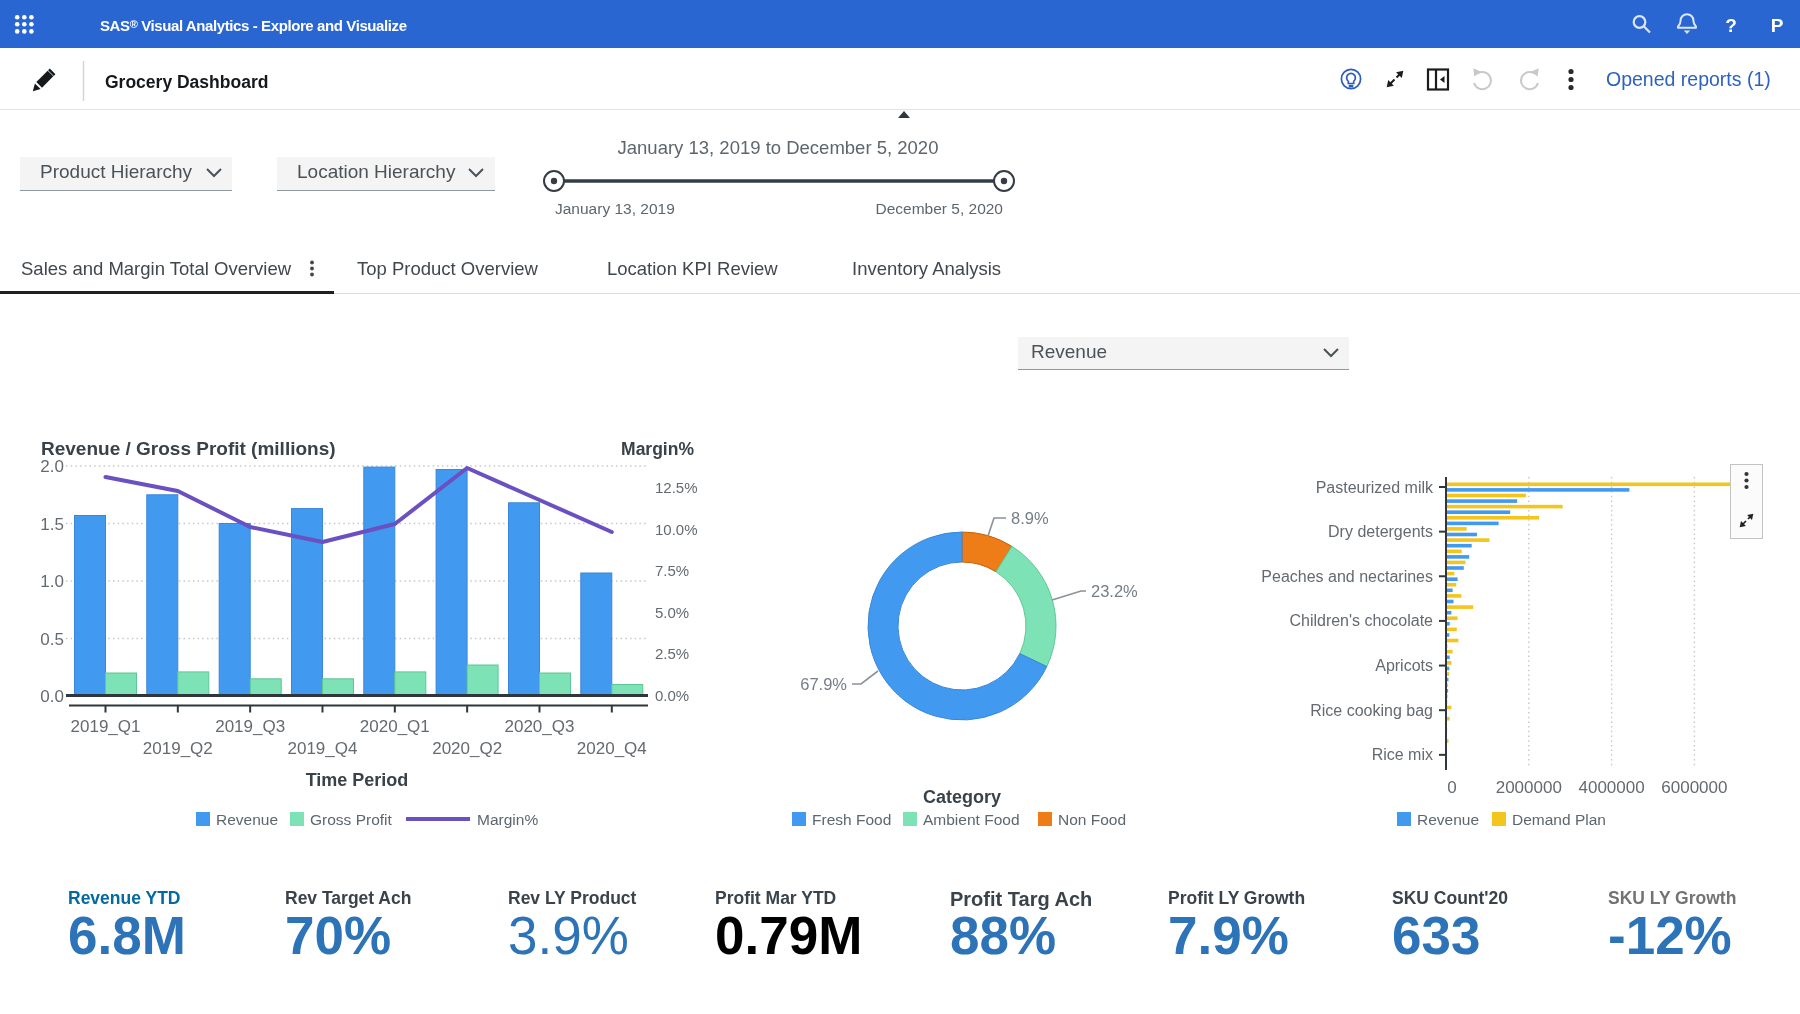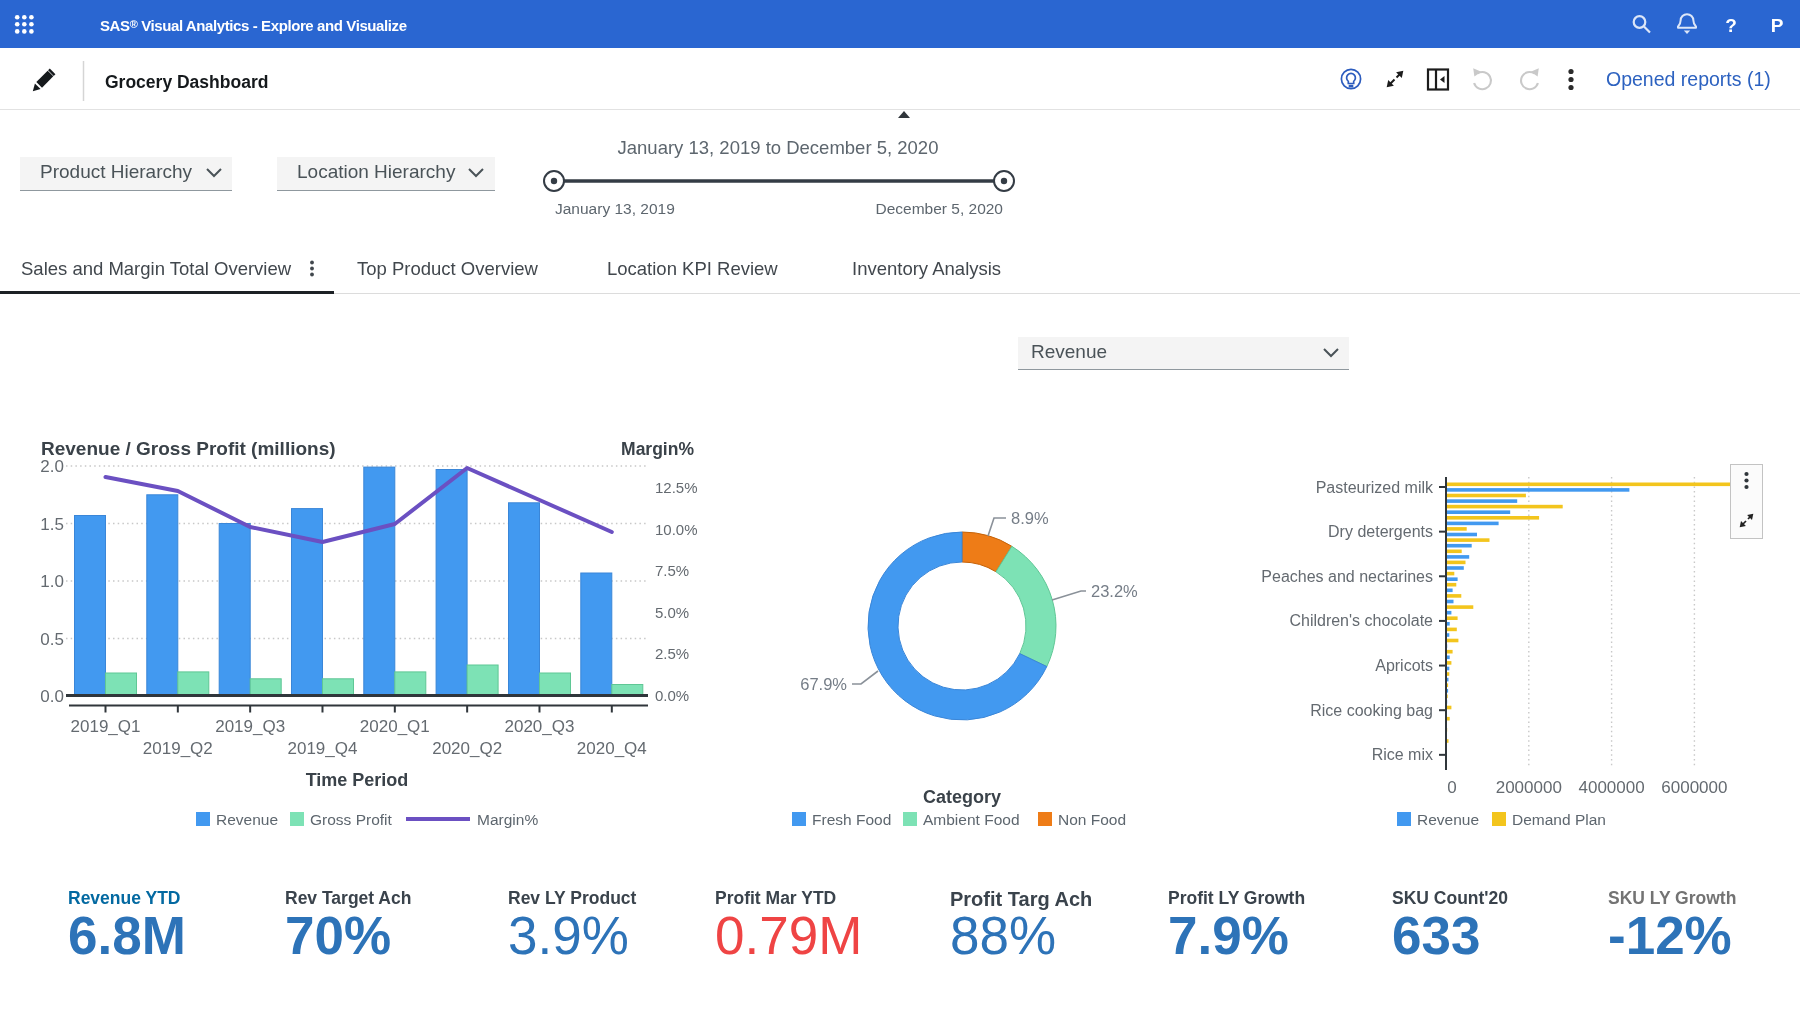--- a/index.html
+++ b/index.html
@@ -293,21 +293,21 @@
     </g>
 </svg>
 
 <div class="abs" style="left:68px;top:888px;font-size:17.5px;font-weight:bold;color:#0369a1;text-align:center;">Revenue YTD</div>
 <div class="abs" style="left:68px;top:905px;font-size:53px;font-weight:bold;color:#2d73b8;">6.8M</div>
 <div class="abs" style="left:285px;top:888px;font-size:17.5px;font-weight:bold;color:#3a434c;">Rev Target Ach</div>
 <div class="abs" style="left:285px;top:905px;font-size:53px;font-weight:bold;color:#2d73b8;">70%</div>
 <div class="abs" style="left:508px;top:888px;font-size:17.5px;font-weight:bold;color:#3a434c;">Rev LY Product</div>
 <div class="abs" style="left:508px;top:905px;font-size:53px;font-weight:normal;color:#2d73b8;">3.9%</div>
 <div class="abs" style="left:715px;top:888px;font-size:17.5px;font-weight:bold;color:#3a434c;">Profit Mar YTD</div>
-<div class="abs" style="left:715px;top:905px;font-size:53px;font-weight:normal;color:#ef4444;">0.79M</div>
+<div class="abs" style="left:715px;top:905px;font-size:53px;font-weight:bold;color:#000000;">0.79M</div>
 <div class="abs" style="left:950px;top:888px;font-size:20px;font-weight:bold;color:#3a434c;">Profit Targ Ach</div>
-<div class="abs" style="left:950px;top:905px;font-size:53px;font-weight:normal;color:#2d73b8;">88%</div>
+<div class="abs" style="left:950px;top:905px;font-size:53px;font-weight:bold;color:#2d73b8;">88%</div>
 <div class="abs" style="left:1168px;top:888px;font-size:17.5px;font-weight:bold;color:#3a434c;">Profit LY Growth</div>
 <div class="abs" style="left:1168px;top:905px;font-size:53px;font-weight:bold;color:#2d73b8;">7.9%</div>
 <div class="abs" style="left:1392px;top:888px;font-size:17.5px;font-weight:bold;color:#3a434c;">SKU Count'20</div>
 <div class="abs" style="left:1392px;top:905px;font-size:53px;font-weight:bold;color:#2d73b8;">633</div>
 <div class="abs" style="left:1608px;top:888px;font-size:17.5px;font-weight:bold;color:#737373;">SKU LY Growth</div>
 <div class="abs" style="left:1608px;top:905px;font-size:53px;font-weight:bold;color:#2d73b8;">-12%</div>
 
 </body></html>

